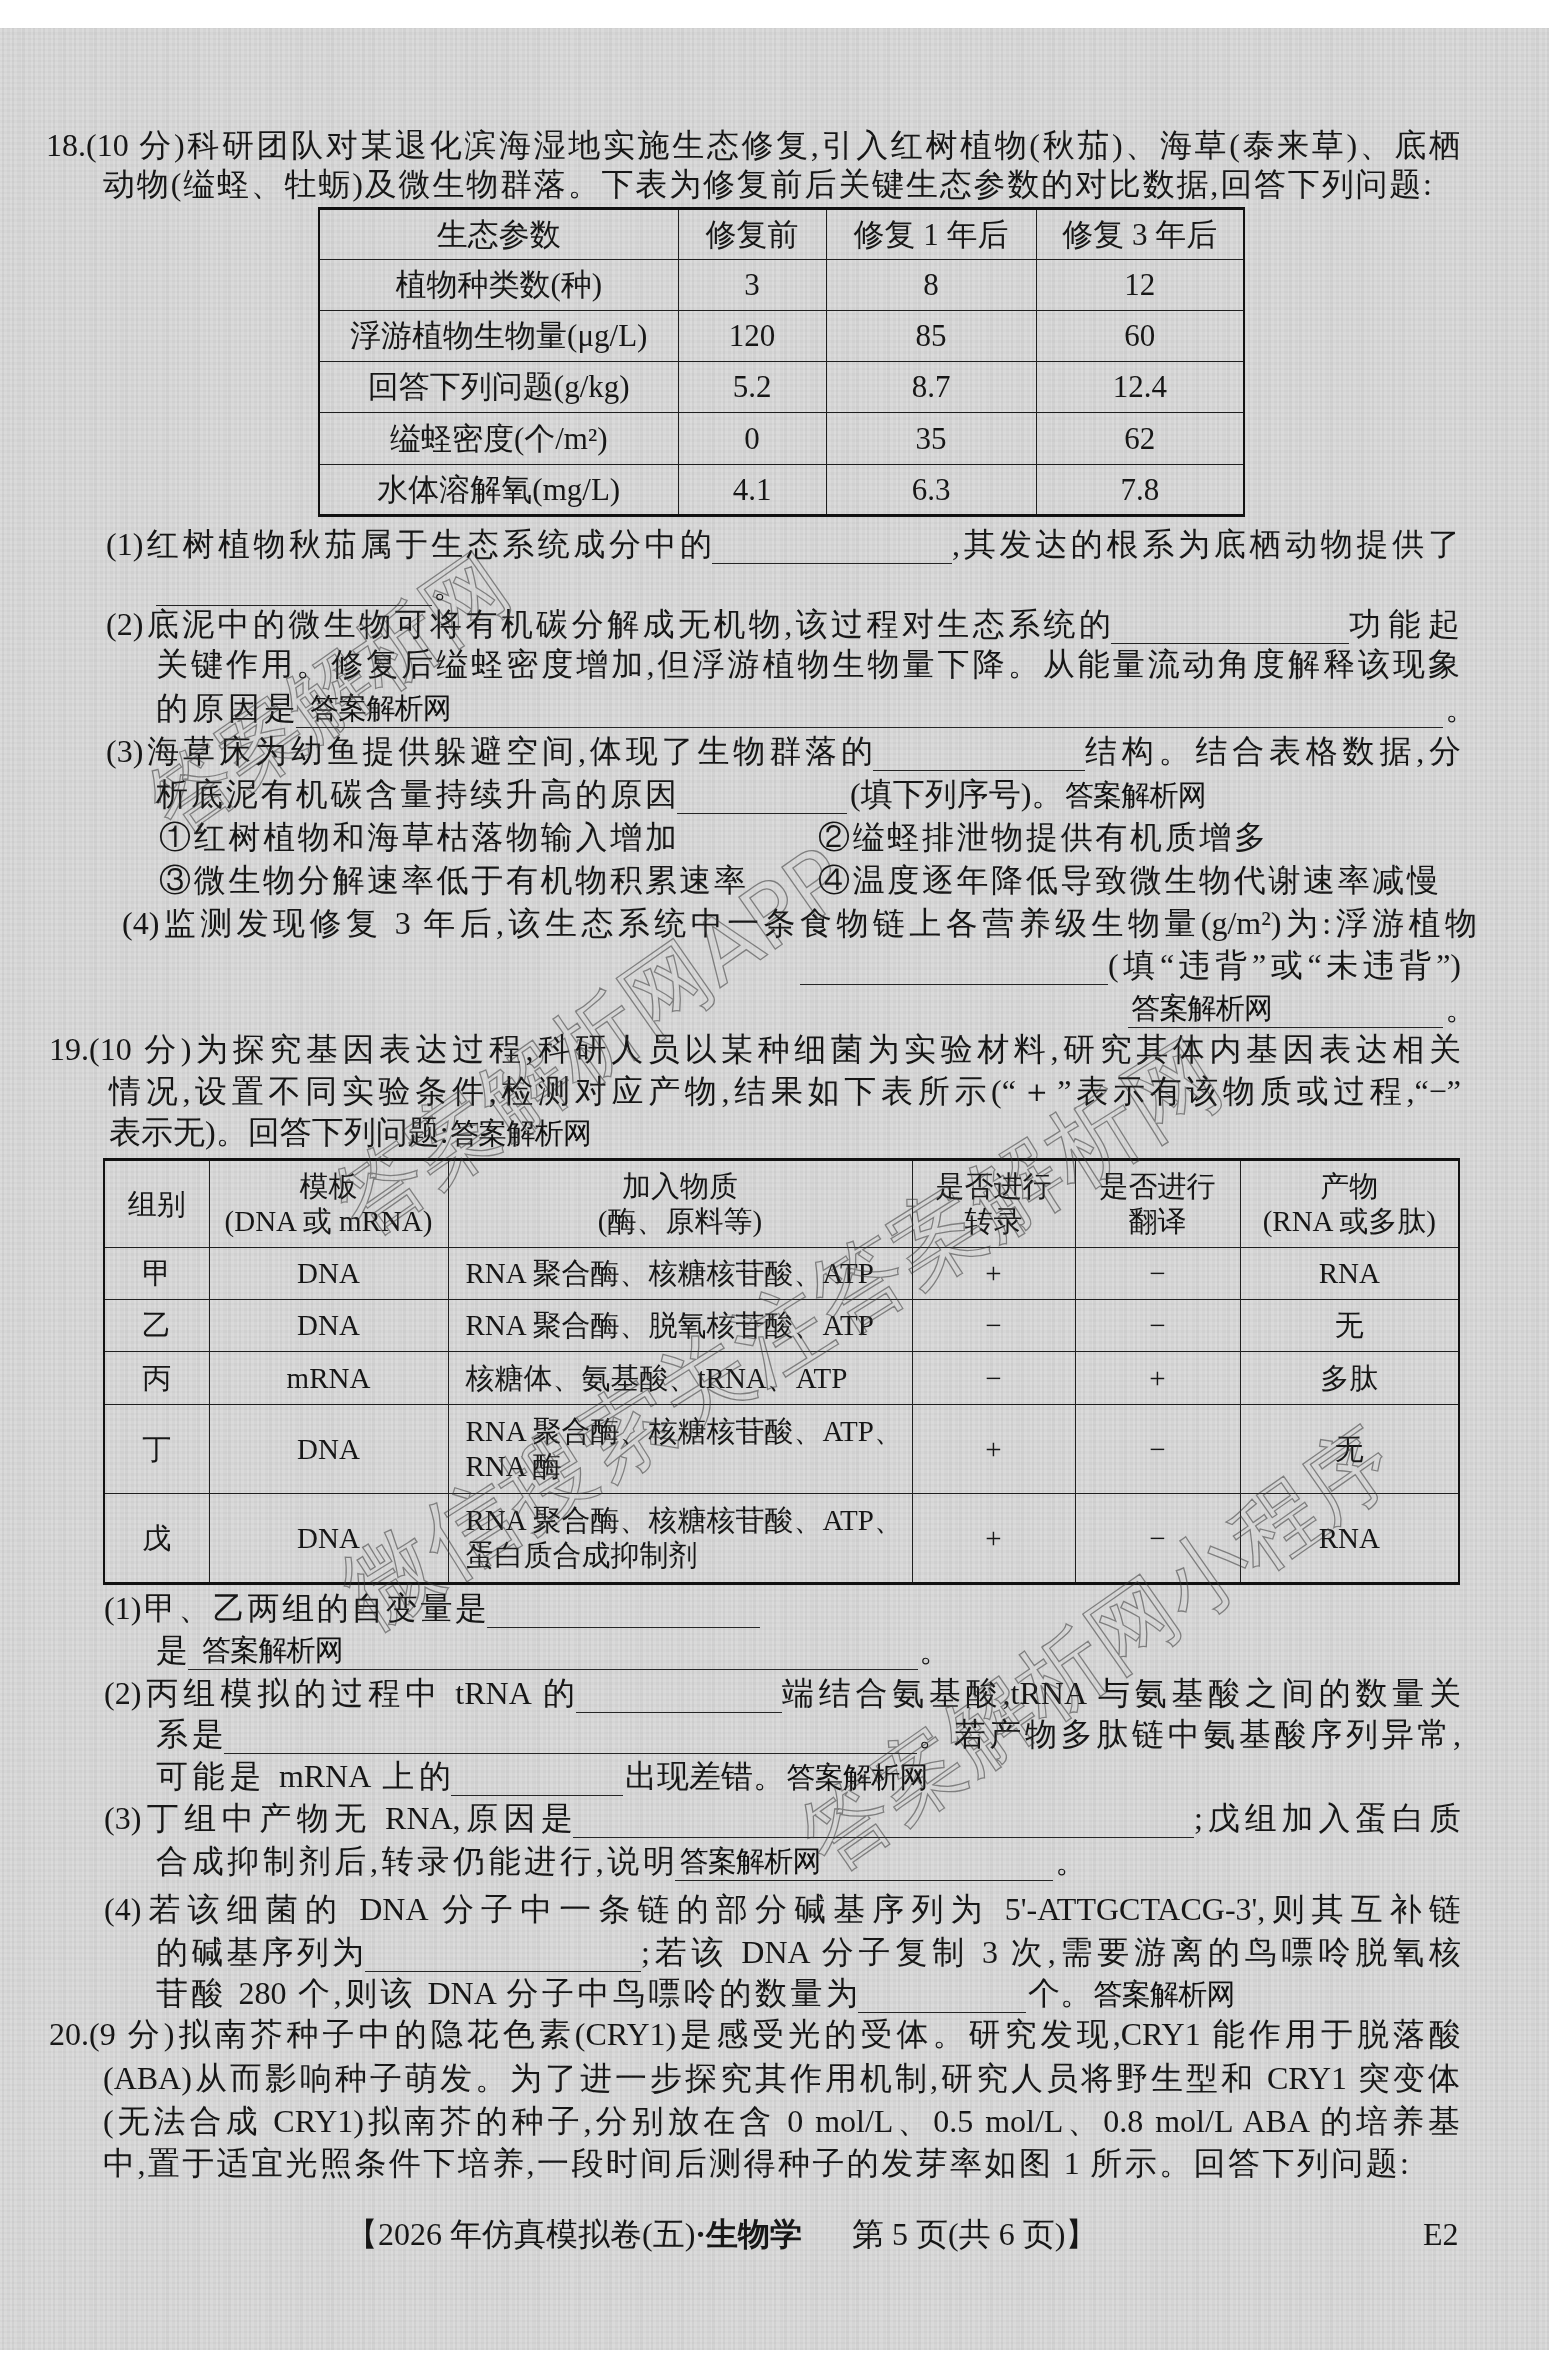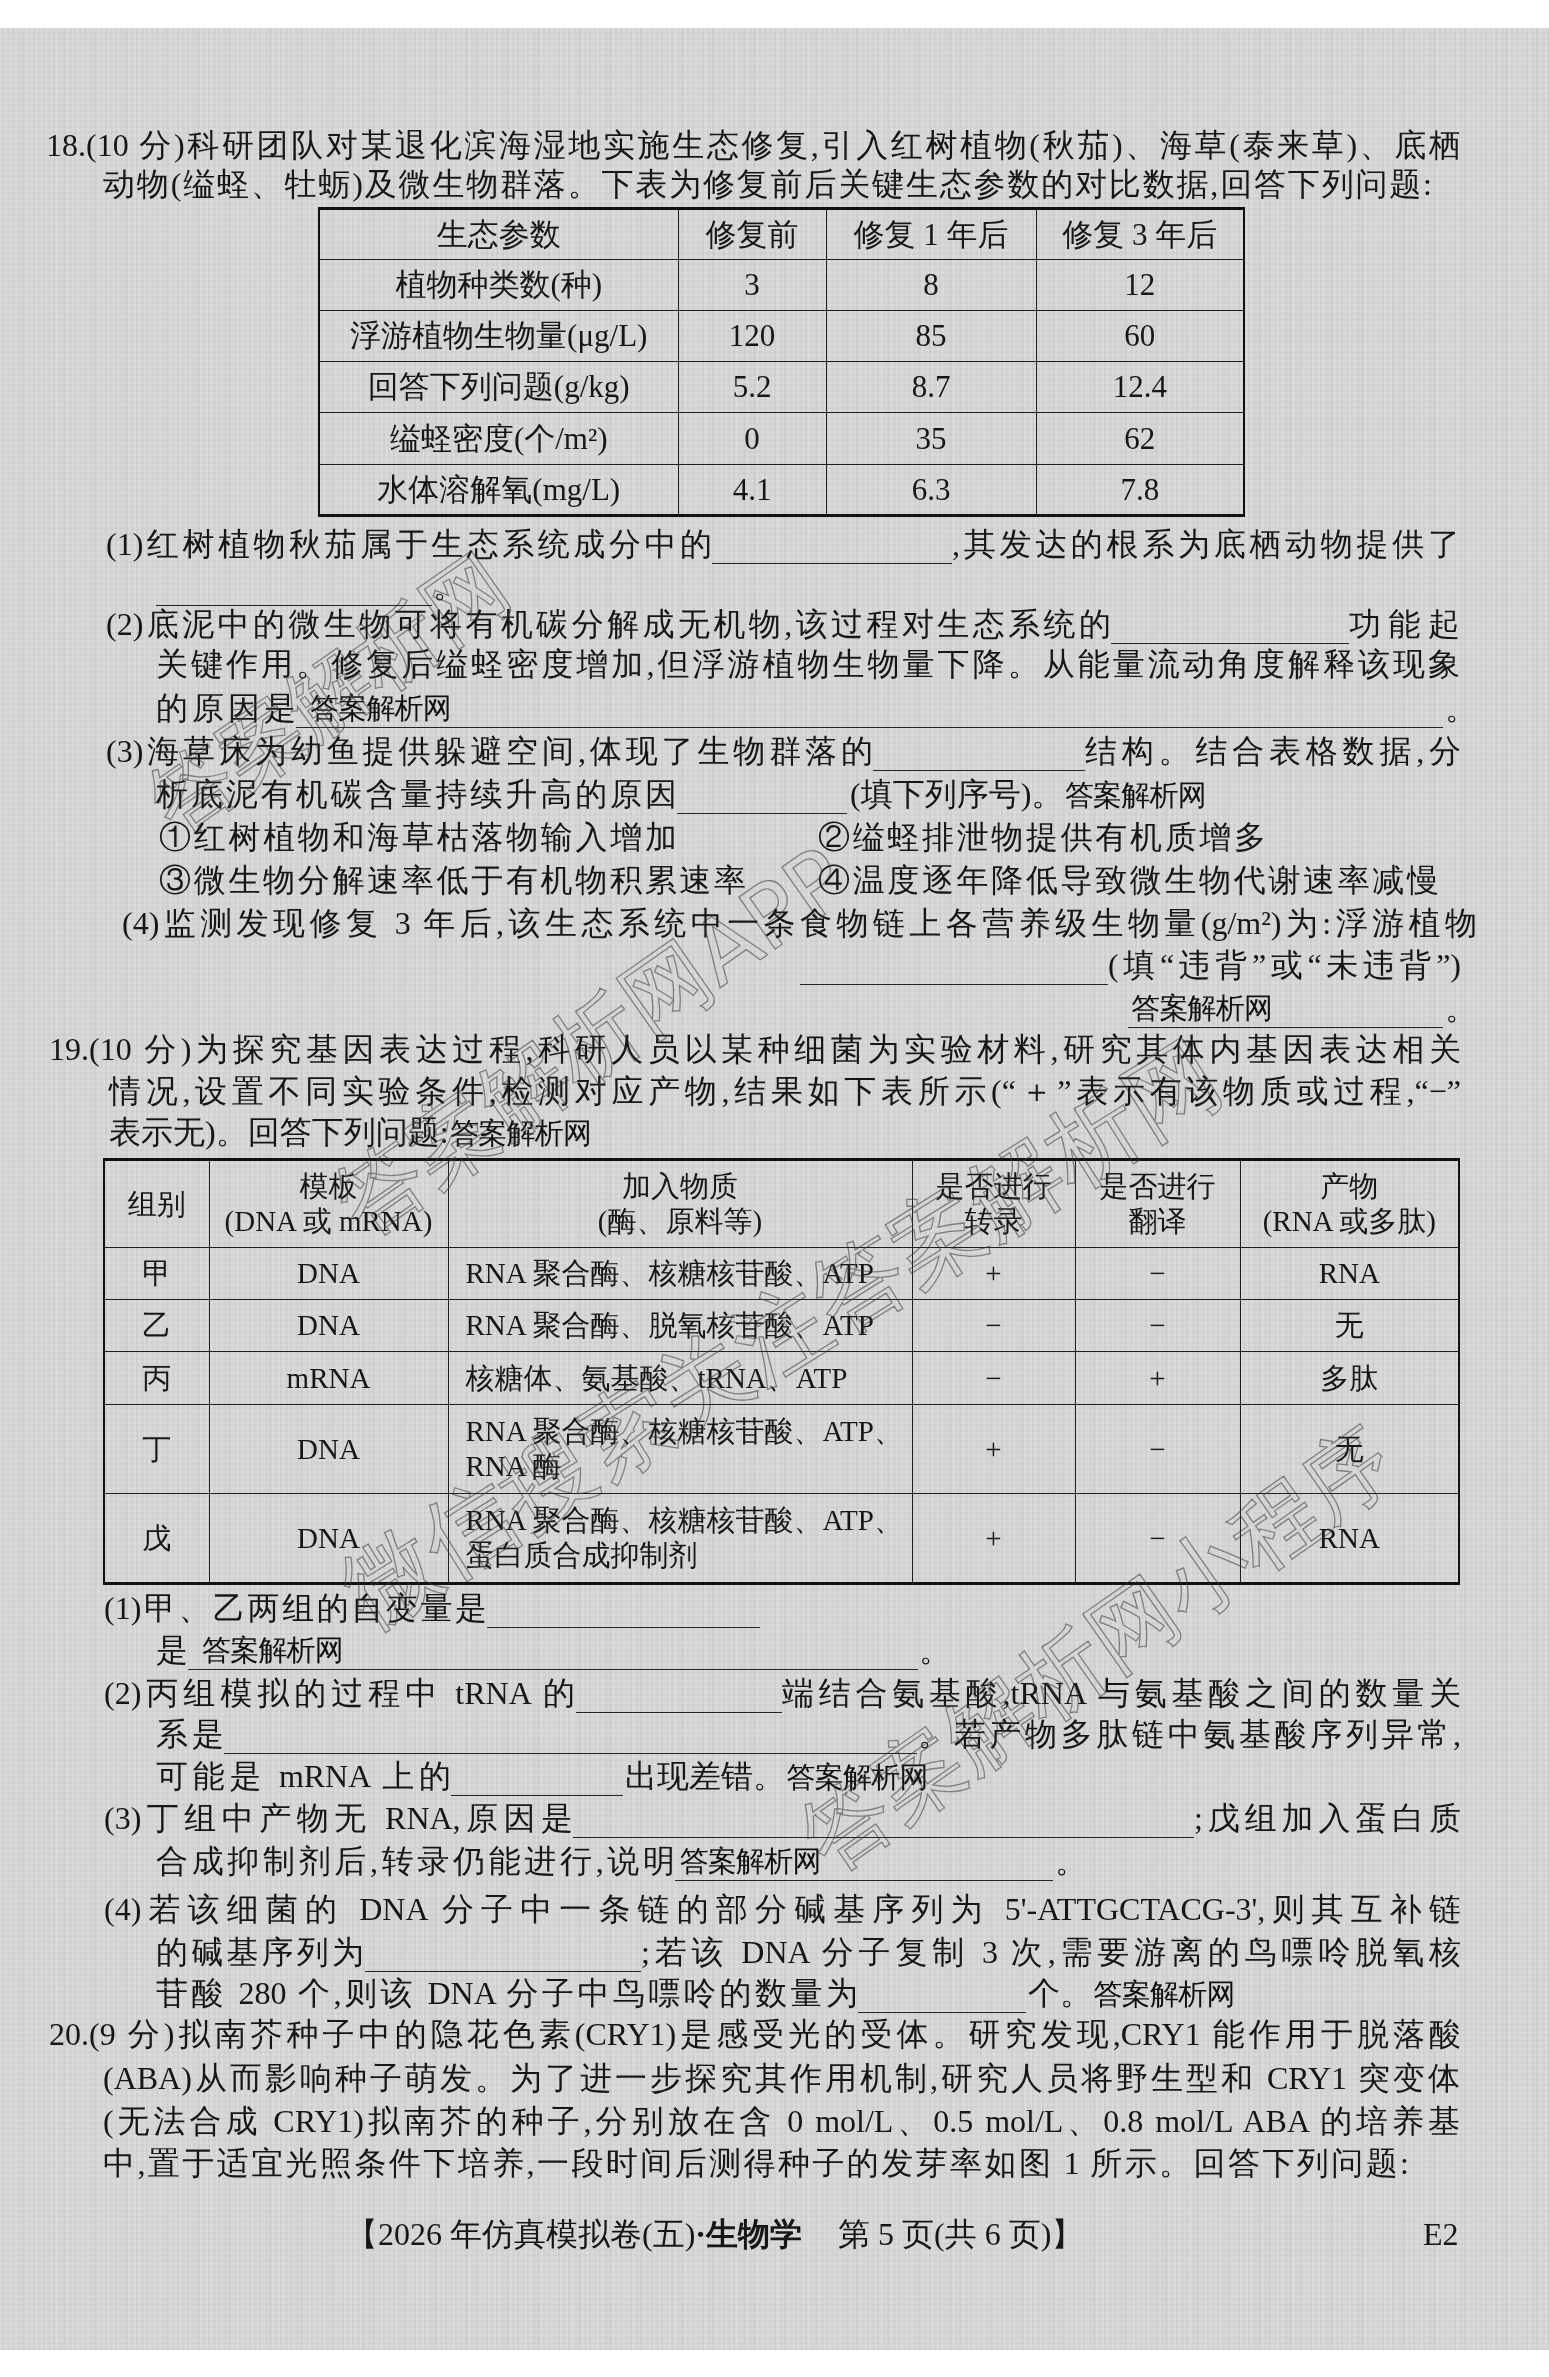--- a/index.html
+++ b/index.html
@@ -19,21 +19,21 @@
   .j { text-align: justify; text-align-last: justify; }
   .n { white-space: nowrap; }
   .b { position: absolute; height: 40px; border-bottom: 1.6px solid #252525; }
   .stamp {
     font-family: "DejaVu Sans", "Liberation Sans", sans-serif;
     font-size: 29px; line-height: 43px; color: #101010; letter-spacing: -0.8px;
     white-space: nowrap;
   }
   .b .stamp { position: absolute; left: 14px; top: 0; }
   .after-text { margin-left: 1.6px; }
-  .footer-pages { margin-left: 36px; }
+  .footer-pages { margin-left: 50px; }
   .footer b { font-weight: bold; }
 
   table.tbl {
     position: absolute; border-collapse: collapse; table-layout: fixed;
     border-top: 3.2px solid #111; border-bottom: 3.2px solid #111;
     border-left: 2px solid #111; border-right: 2px solid #111;
   }
   table.tbl td, table.tbl th {
     border: 1.2px solid #1e1e1e; text-align: center; vertical-align: middle;
     padding: 0; font-weight: normal; color: #161616;

